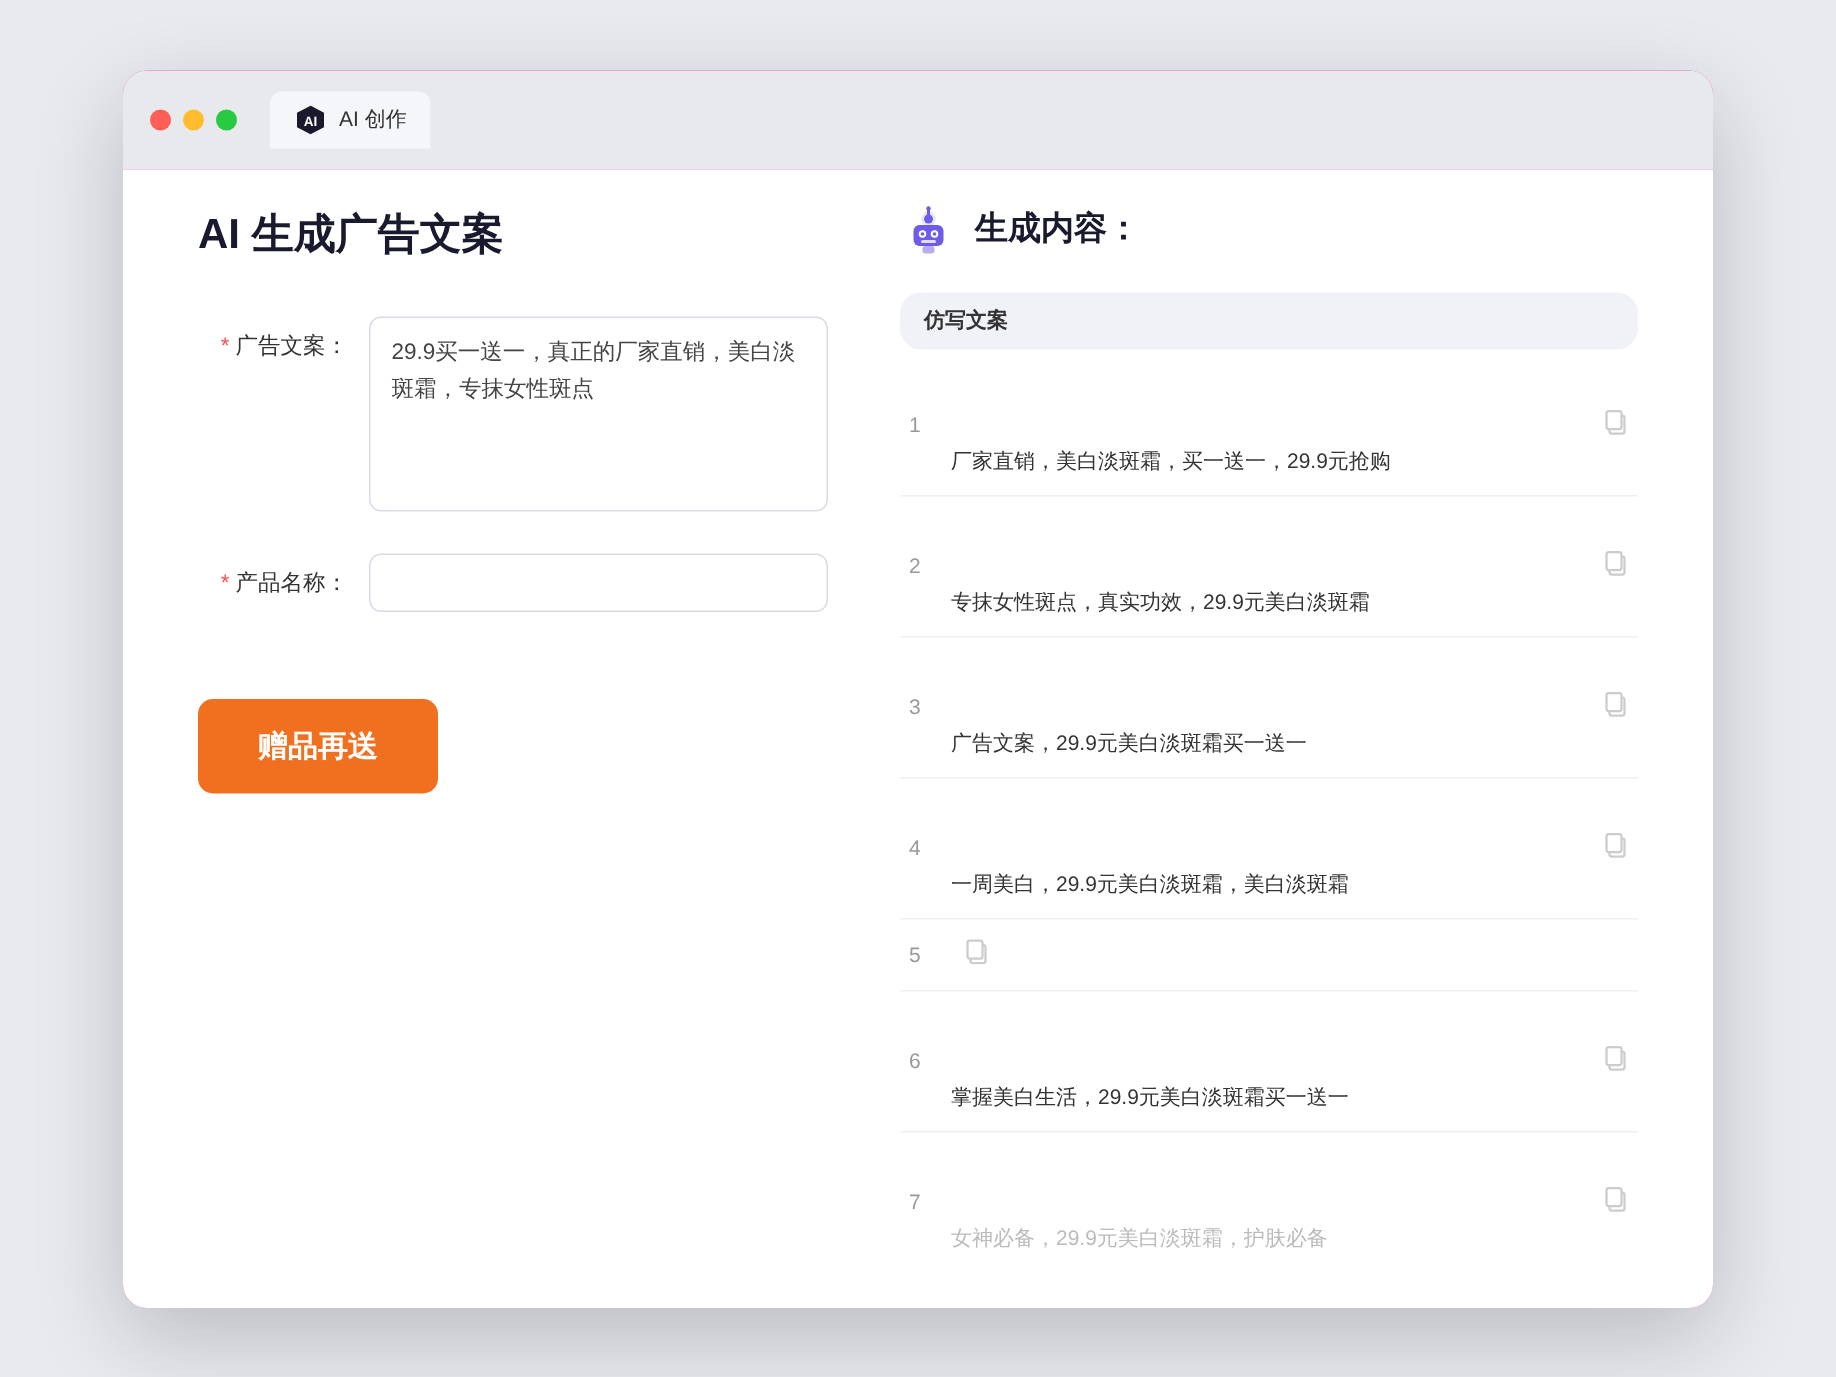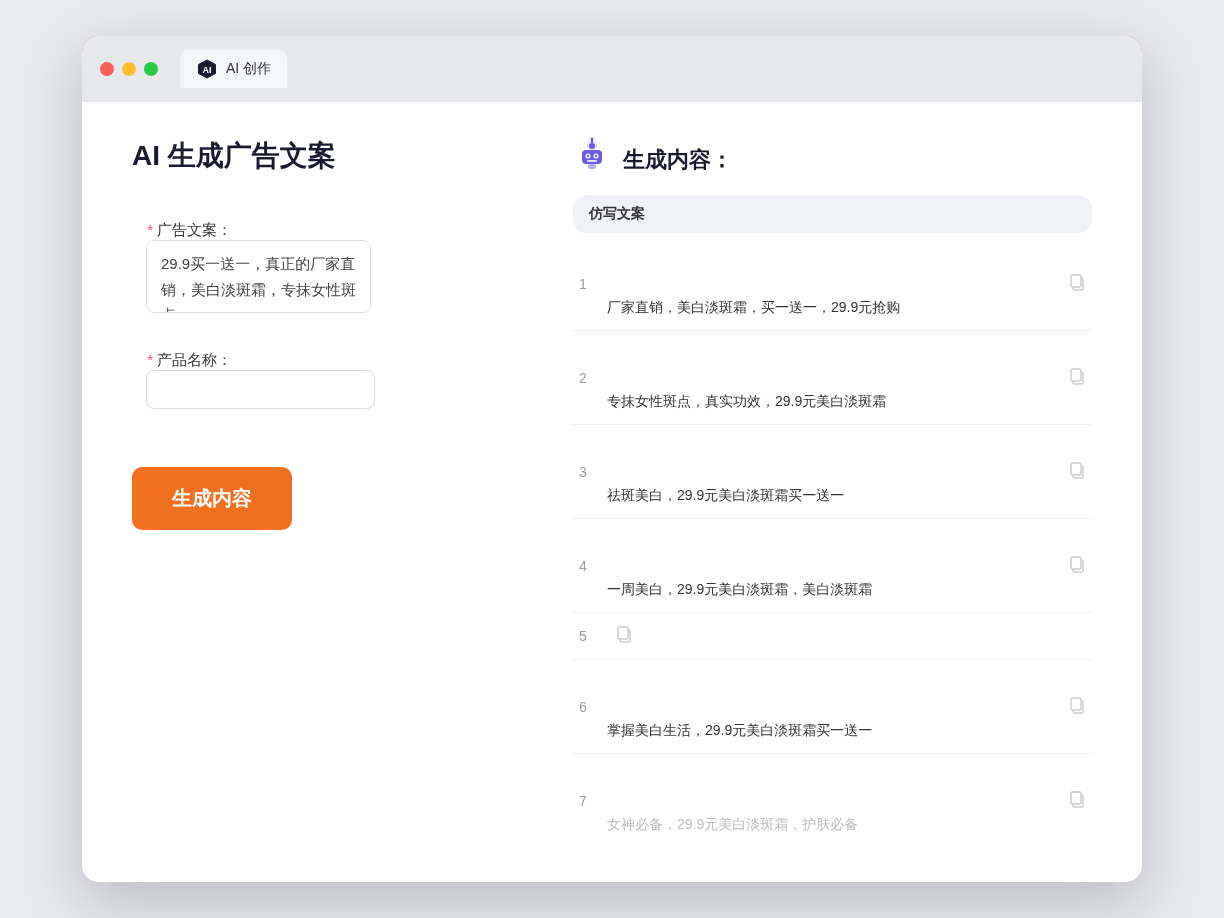--- a/index.html
+++ b/index.html
@@ -53,43 +53,42 @@
     }
 
     .tab-title {
       font-size: 14px;
       color: #333;
       font-weight: 500;
     }
 
     .browser-content {
       background: #ffffff;
-      padding: 35px 50px;
-      display: flex;
-      gap: 21px;
+      padding: 24px 50px;
+      display: flex;
+      gap: 48px;
       min-height: 680px;
     }
 
     
     .left-panel {
       flex: 0 0 420px;
     }
 
     .page-title {
       font-size: 28px;
       font-weight: 700;
       color: #1a1a2e;
       margin-bottom: 36px;
     }
 
     .form-group {
       display: flex;
       align-items: flex-start;
       margin-bottom: 28px;
-      flex-direction: column;
     }
 
     .form-label {
       font-size: 15px;
       color: #333;
       white-space: nowrap;
       padding-top: 10px;
       min-width: 100px;
       text-align: right;
     }
@@ -131,21 +130,21 @@
       font-family: inherit;
     }
 
     
     .right-panel {
       flex: 1;
     }
 
     .result-header {
       display: flex;
-      align-items: flex-end;
+      align-items: flex-start;
       gap: 12px;
       margin-bottom: 20px;
     }
 
     .result-title {
       font-size: 22px;
       font-weight: 600;
       color: #1a1a2e;
     }
 
@@ -242,21 +241,21 @@
       <div class="form-group">
         <label class="form-label">
           <span class="required-star">*</span><span>产品名称：</span>
         </label>
         <input type="text" class="form-input" style="">
       </div>
 
       
 
       
-      <button class="generate-btn">生成内容</button>
+      <button class="generate-btn">赠品再送</button>
     </div>
 
     <div class="right-panel">
       <div class="result-header">
 
         <svg class="robot-icon" viewBox="0 0 38 38" xmlns="http://www.w3.org/2000/svg">
           <circle cx="19" cy="9" r="5" fill="#6c5ce7" opacity="0.15"></circle>
           <circle cx="19" cy="9" r="3" fill="#6c5ce7"></circle>
 
           <line x1="19" y1="6" x2="19" y2="2" stroke="#6c5ce7" stroke-width="2" stroke-linecap="round"></line>
@@ -291,21 +290,21 @@
           <li class="result-item">
             <span class="result-num">2</span>
             <span class="result-text">专抹女性斑点，真实功效，29.9元美白淡斑霜</span>
             <span style="cursor: pointer; color: rgb(204, 204, 204); font-size: 16px; padding-left: 8px;"><svg width="18" height="18" viewBox="0 0 18 18" fill="none" xmlns="http://www.w3.org/2000/svg">
       <rect x="5" y="5" width="10" height="12" rx="1.5" stroke="#ccc" stroke-width="1.5" fill="none"></rect>
       <rect x="3" y="2" width="10" height="12" rx="1.5" stroke="#ccc" stroke-width="1.5" fill="white"></rect>
     </svg></span>
           </li>
           <li class="result-item">
             <span class="result-num">3</span>
-            <span class="result-text">祛斑美白，29.9元美白淡斑霜买一送一</span>
+            <span class="result-text">广告文案，29.9元美白淡斑霜买一送一</span>
             <span style="cursor: pointer; color: rgb(204, 204, 204); font-size: 16px; padding-left: 8px;"><svg width="18" height="18" viewBox="0 0 18 18" fill="none" xmlns="http://www.w3.org/2000/svg">
       <rect x="5" y="5" width="10" height="12" rx="1.5" stroke="#ccc" stroke-width="1.5" fill="none"></rect>
       <rect x="3" y="2" width="10" height="12" rx="1.5" stroke="#ccc" stroke-width="1.5" fill="white"></rect>
     </svg></span>
           </li>
           <li class="result-item">
             <span class="result-num">4</span>
             <span class="result-text">一周美白，29.9元美白淡斑霜，美白淡斑霜</span>
             <span style="cursor: pointer; color: rgb(204, 204, 204); font-size: 16px; padding-left: 8px;"><svg width="18" height="18" viewBox="0 0 18 18" fill="none" xmlns="http://www.w3.org/2000/svg">
       <rect x="5" y="5" width="10" height="12" rx="1.5" stroke="#ccc" stroke-width="1.5" fill="none"></rect>

